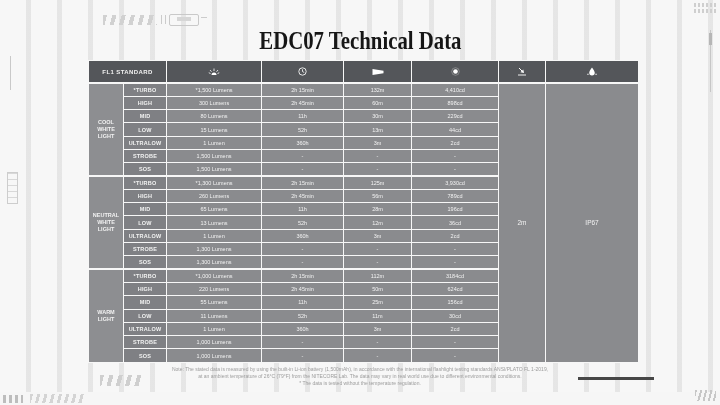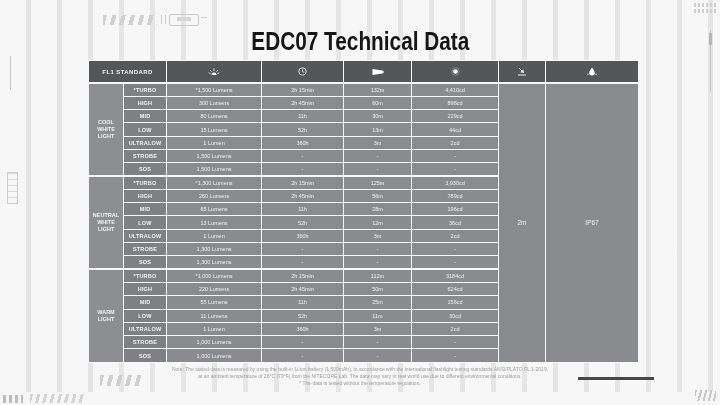--- a/index.html
+++ b/index.html
@@ -9,21 +9,21 @@
     font-family:"Liberation Sans","DejaVu Sans",sans-serif;
   }
   .bg-stripes {
     position:absolute; inset:0;
     background:repeating-linear-gradient(90deg, rgba(255,255,255,.6) 0 26px, rgba(222,222,222,.45) 26px 31px);
   }
   .bottom-white-bar { position:absolute; left:0; top:392px; width:720px; height:13px; background:#f6f6f6; }
 
   .page-title {
     position:absolute; top:26px; left:0; right:0; text-align:center;
-    font-size:26px; font-weight:700; color:#161616; letter-spacing:0px;
+    font-size:26px; font-weight:700; color:#161616; letter-spacing:0px;font-family:Liberation Serif, serif;
   }
   .page-title span { display:inline-block; transform:scaleX(.8); transform-origin:center; white-space:nowrap; }
 
   table.spec {
     position:absolute; left:88px; top:60px; width:550px;
     border-collapse:collapse; table-layout:fixed;
   }
   .spec th, .spec td {
     border:1px solid #f7f7f7; padding:0; text-align:center; vertical-align:middle;
     color:#f2f2f2; overflow:hidden;

